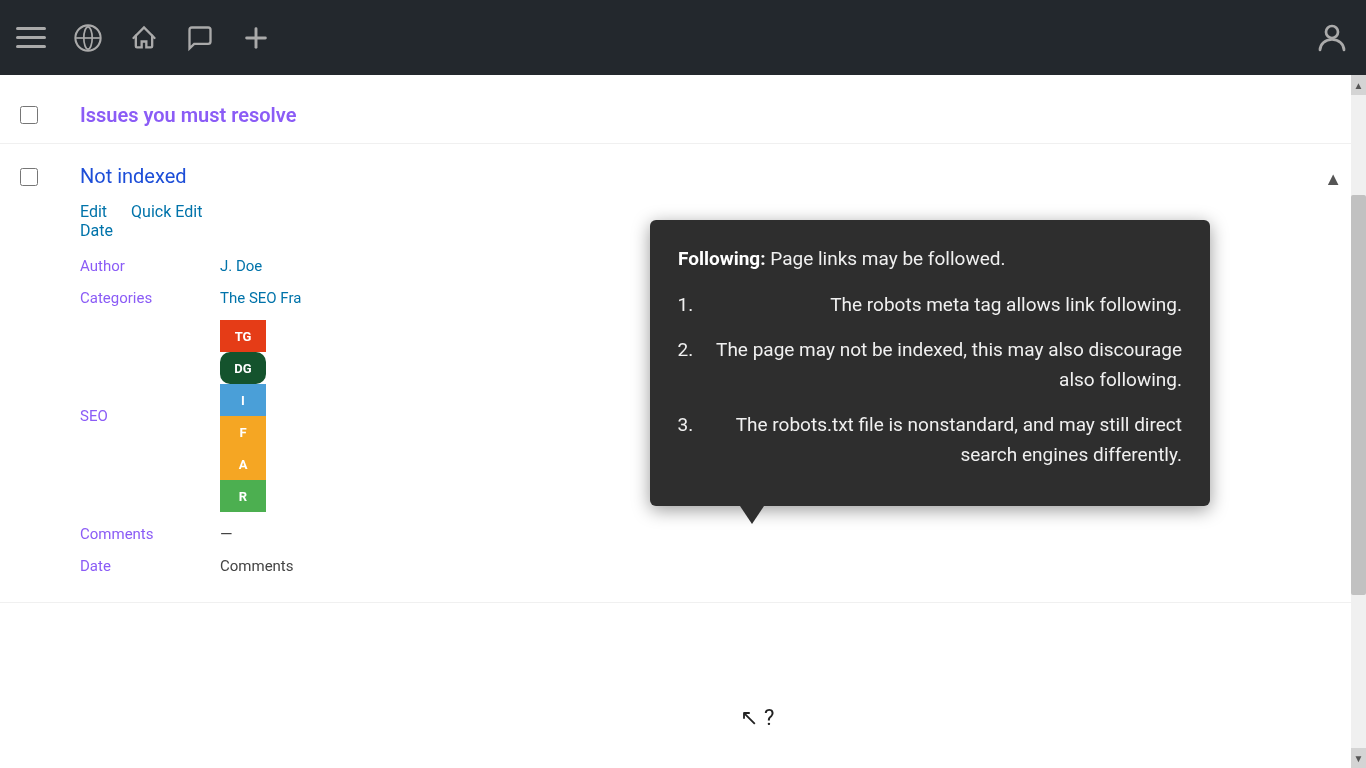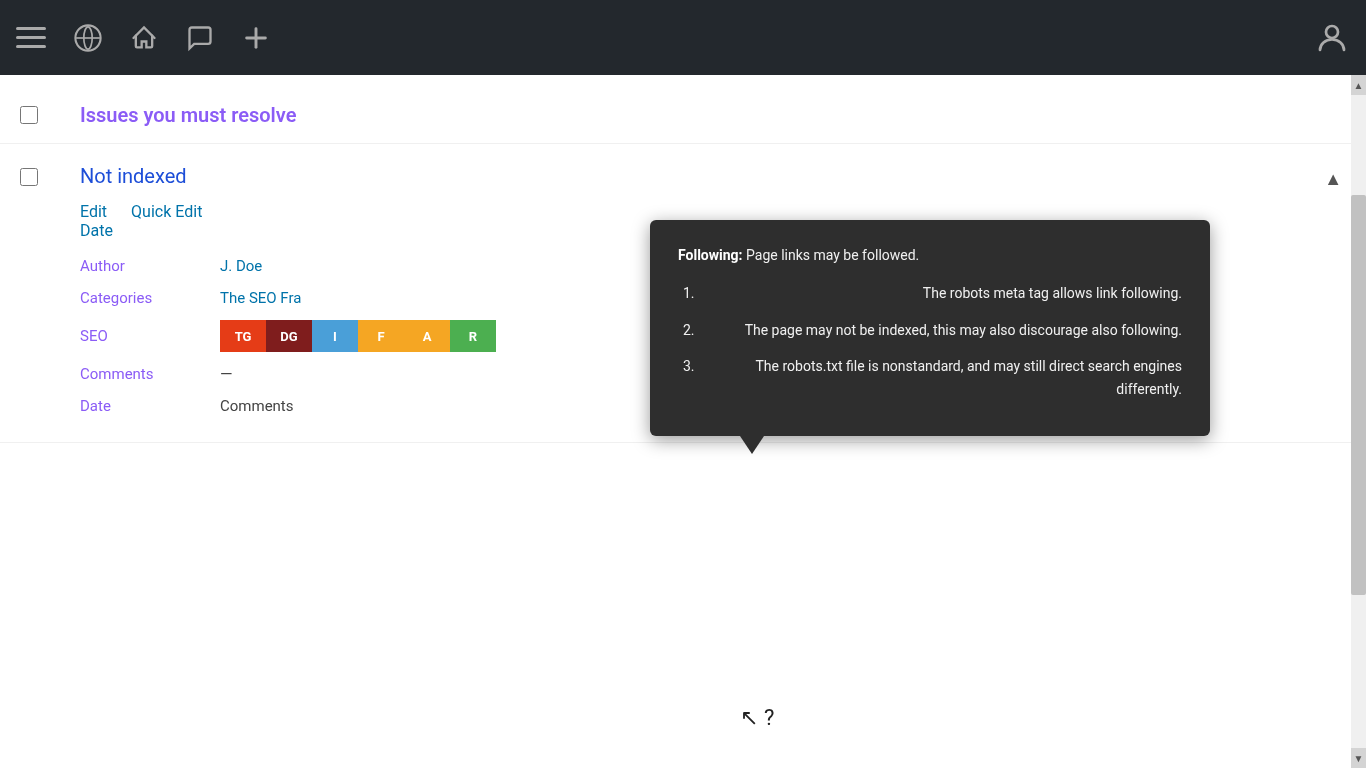--- a/index.html
+++ b/index.html
@@ -124,34 +124,35 @@
     .meta-value {
       color: #0073aa;
       font-size: 15px;
     }
     .meta-value.plain { color: #444; }
 
     
     .seo-badges {
       display: flex;
       gap: 0;
+      flex-direction: column;
     }
     .seo-badge {
       display: inline-flex;
       align-items: center;
       justify-content: center;
       width: 46px;
       height: 32px;
       font-size: 13px;
       font-weight: 700;
       color: #fff;
       cursor: pointer;
     }
     .seo-badge.tg { background: #e53c17; }
-    .seo-badge.dg { background: #7f1d1d; }
+    .seo-badge.dg { background: #14532d; border-radius: 10px; }
     .seo-badge.i  { background: #4a9fd8; }
     .seo-badge.f  { background: #f5a623; }
     .seo-badge.a  { background: #f5a623; }
     .seo-badge.r  { background: #4caf50; }
 
     
     .row-up-arrow {
       position: absolute;
       right: 24px;
       top: 24px;
@@ -163,21 +164,21 @@
     
     .tooltip-container {
       position: absolute;
       left: 650px;
       top: 145px;
       width: 560px;
       background: #2e2e2e;
       color: #f0f0f0;
       border-radius: 6px;
       padding: 24px 28px 28px 28px;
-      font-size: 14px;
+      font-size: 19px;
       line-height: 1.6;
       z-index: 200;
       box-shadow: 0 4px 18px rgba(0,0,0,0.4);
     }
     .tooltip-container::after {
       content: '';
       position: absolute;
       bottom: -18px;
       left: 90px;
       border-width: 18px 12px 0 12px;

